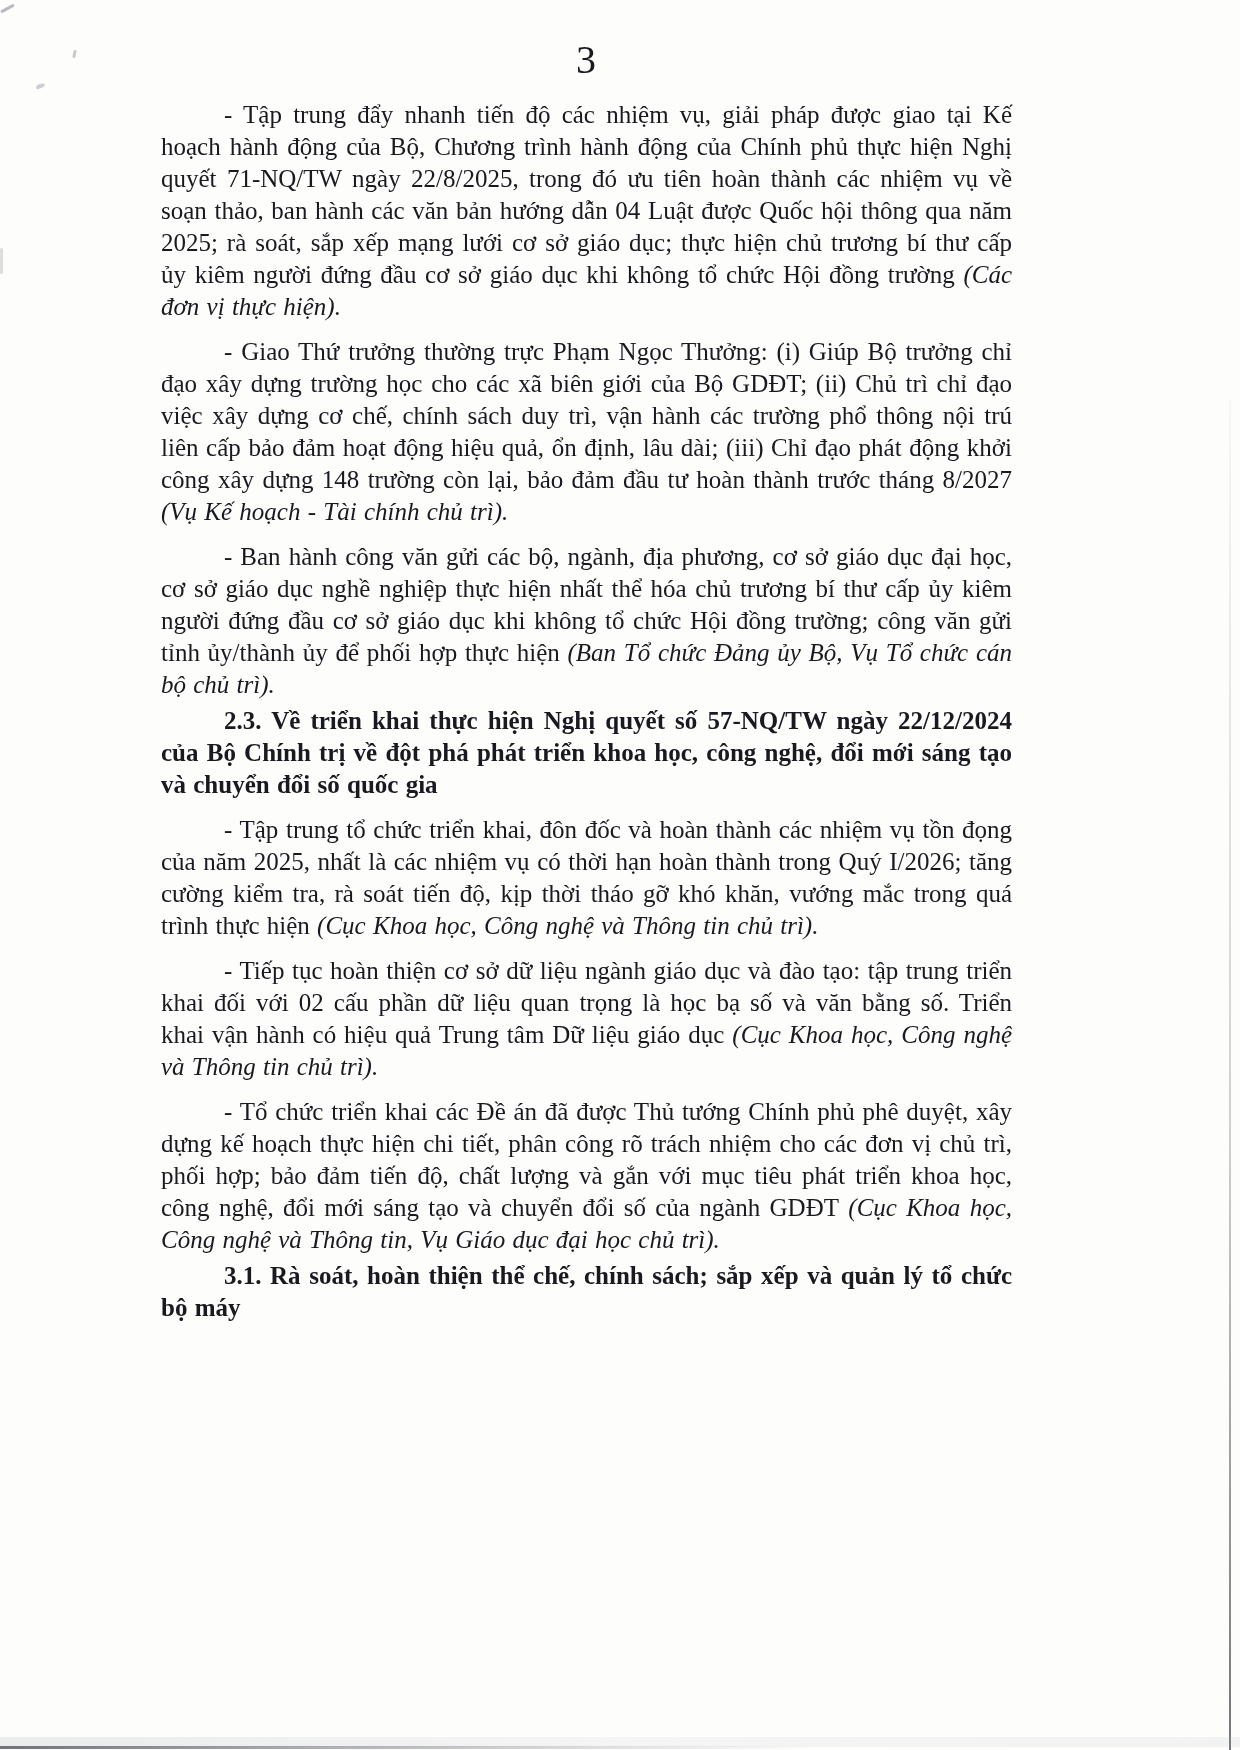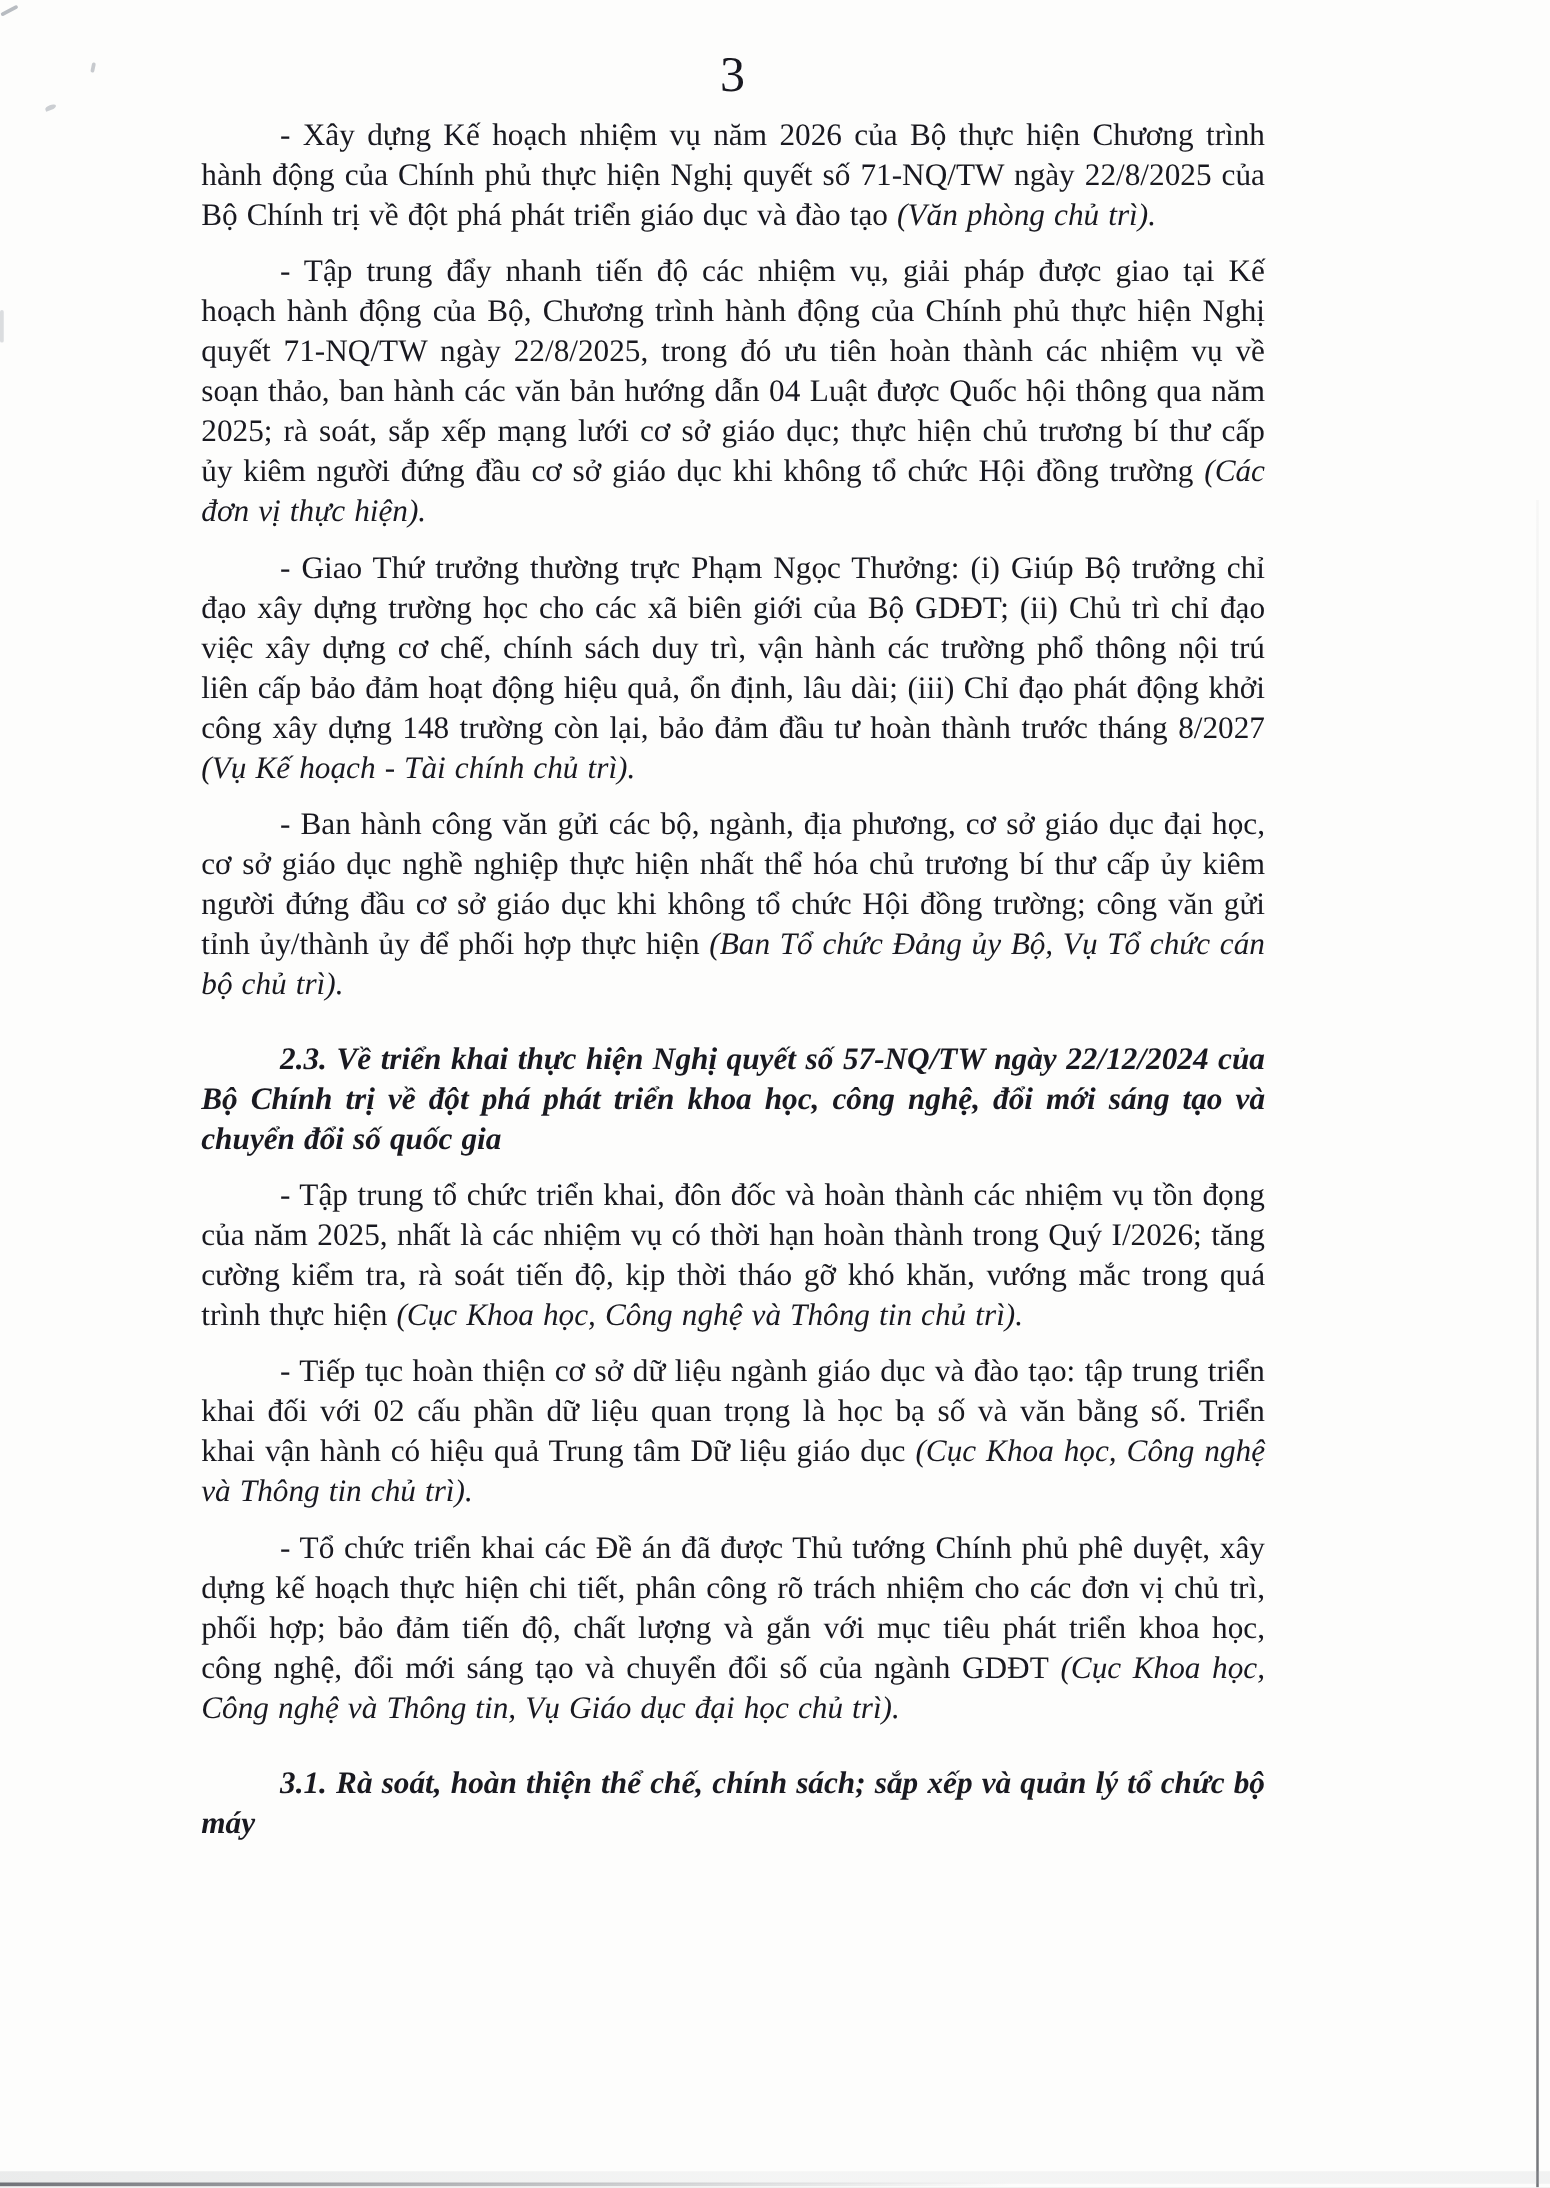--- a/index.html
+++ b/index.html
@@ -28,22 +28,21 @@
     margin:13px 0 0 0;
     font-size:25px;
     line-height:32px;
     text-align:justify;
     text-indent:63px;
     word-spacing:1px;
   }
   p.para.first { margin-top:7px; }
   p.heading {
     font-weight:bold;
-    font-style:italic;
-    margin-top:28px;
+    margin-top:4px;
   }
   .note { font-style:italic; }
   
   .vline-right {
     position:absolute; right:9px; top:400px; bottom:0;
     width:2px;
     background:linear-gradient(to bottom, rgba(130,132,138,0.05), rgba(120,122,128,0.35) 55%, rgba(80,82,88,0.8));
   }
   .hline-bottom {
     position:absolute; left:0; bottom:1px;
@@ -68,21 +67,20 @@
 
   <div class="art art-corner"></div>
   <div class="art art-speck"></div>
   <div class="art art-comma"></div>
   <div class="art art-edge"></div>
 
   <div class="content">
 
     <div class="page-num">3</div>
 
-    <p class="para first"><span>- Xây dựng Kế hoạch nhiệm vụ năm 2026 của Bộ thực hiện Chương trình hành động của Chính phủ thực hiện Nghị quyết số 71-NQ/TW ngày 22/8/2025 của Bộ Chính trị về đột phá phát triển giáo dục và đào tạo</span><span class="note"> (Văn phòng chủ trì).</span></p>
 
     <p class="para"><span>- Tập trung đẩy nhanh tiến độ các nhiệm vụ, giải pháp được giao tại Kế hoạch hành động của Bộ, Chương trình hành động của Chính phủ thực hiện Nghị quyết 71-NQ/TW ngày 22/8/2025, trong đó ưu tiên hoàn thành các nhiệm vụ về soạn thảo, ban hành các văn bản hướng dẫn 04 Luật được Quốc hội thông qua năm 2025; rà soát, sắp xếp mạng lưới cơ sở giáo dục; thực hiện chủ trương bí thư cấp ủy kiêm người đứng đầu cơ sở giáo dục khi không tổ chức Hội đồng trường</span><span class="note"> (Các đơn vị thực hiện).</span></p>
 
     <p class="para"><span>- Giao Thứ trưởng thường trực Phạm Ngọc Thưởng: (i) Giúp Bộ trưởng chỉ đạo xây dựng trường học cho các xã biên giới của Bộ GDĐT; (ii) Chủ trì chỉ đạo việc xây dựng cơ chế, chính sách duy trì, vận hành các trường phổ thông nội trú liên cấp bảo đảm hoạt động hiệu quả, ổn định, lâu dài; (iii) Chỉ đạo phát động khởi công xây dựng 148 trường còn lại, bảo đảm đầu tư hoàn thành trước tháng 8/2027</span><span class="note"> (Vụ Kế hoạch - Tài chính chủ trì).</span></p>
 
     <p class="para"><span>- Ban hành công văn gửi các bộ, ngành, địa phương, cơ sở giáo dục đại học, cơ sở giáo dục nghề nghiệp thực hiện nhất thể hóa chủ trương bí thư cấp ủy kiêm người đứng đầu cơ sở giáo dục khi không tổ chức Hội đồng trường; công văn gửi tỉnh ủy/thành ủy để phối hợp thực hiện</span><span class="note"> (Ban Tổ chức Đảng ủy Bộ, Vụ Tổ chức cán bộ chủ trì).</span></p>
 
     <p class="para heading">2.3. Về triển khai thực hiện Nghị quyết số 57-NQ/TW ngày 22/12/2024 của Bộ Chính trị về đột phá phát triển khoa học, công nghệ, đổi mới sáng tạo và chuyển đổi số quốc gia</p>
 
     <p class="para"><span>- Tập trung tổ chức triển khai, đôn đốc và hoàn thành các nhiệm vụ tồn đọng của năm 2025, nhất là các nhiệm vụ có thời hạn hoàn thành trong Quý I/2026; tăng cường kiểm tra, rà soát tiến độ, kịp thời tháo gỡ khó khăn, vướng mắc trong quá trình thực hiện</span><span class="note"> (Cục Khoa học, Công nghệ và Thông tin chủ trì).</span></p>

